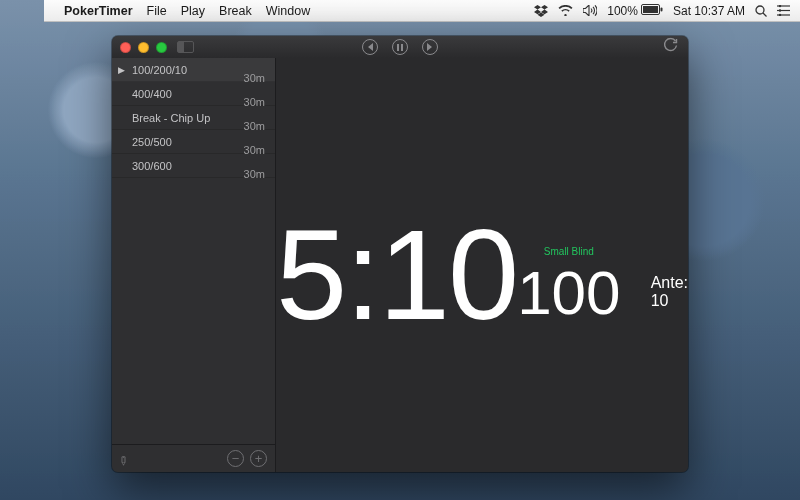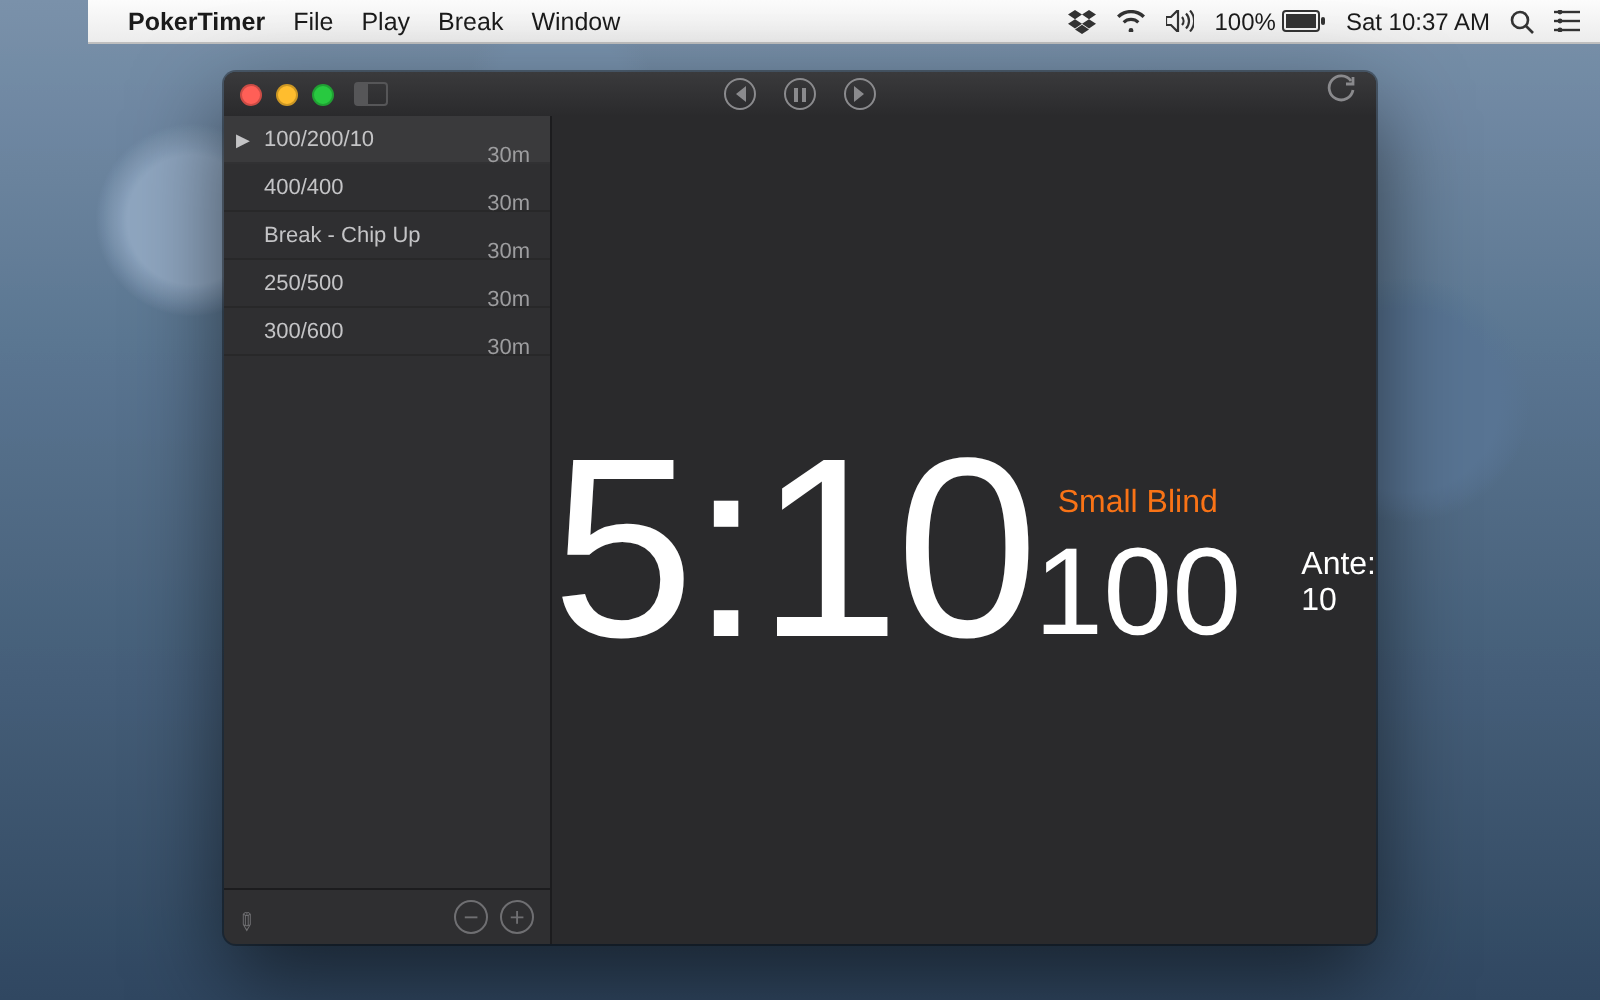--- a/index.html
+++ b/index.html
@@ -28,21 +28,21 @@
       background: linear-gradient(#fcfcfc, #ececec);
       border-bottom: 1px solid #bfbfbf;
       display: flex; align-items: center; font-size: 12.5px; color: #1b1b1b;
       padding: 0 10px;
       margin-left: 44px;
     }
     .mac-menubar .apple { font-size: 14px; margin-right: 10px; }
     .mac-menubar .app-name { font-weight: 600; margin-right: 14px; }
     .mac-menubar .menu-item { margin-right: 14px; }
     .mac-menubar .spacer { flex: 1; }
-    .mac-menubar .status-item { margin-left: 10px; display: inline-flex; align-items: center; gap: 3px; font-size: 12px;}
+    .mac-menubar .status-item { margin-left: 10px; display: inline-flex; align-items: flex-start; gap: 3px; font-size: 12px;}
     .mac-menubar svg { display: block; }
 
     
     .app-window {
       position: absolute; left: 112px; top: 36px; width: 576px; height: 436px;
       background: #2a2a2c;
       border-radius: 6px;
       box-shadow: 0 18px 45px rgba(0,0,0,.55), 0 0 0 1px rgba(0,0,0,.35);
       overflow: hidden;
       display: flex; flex-direction: column;
@@ -121,21 +121,21 @@
       padding-top: 14px;
     }
     .clock {
       font-size: 128px; font-weight: 300; letter-spacing: -2px;
       line-height: 1; margin-top: 6px;
     }
     .blinds {
       display: flex; width: 100%; margin-top: 30px;
     }
     .blind-col { flex: 1; text-align: center; }
-    .blind-label { font-size: 16px; font-weight: 400; color: #f97316; }
+    .blind-label { font-size: 10px; font-weight: 400; color: #22c55e; }
     .blind-value { font-size: 62px; font-weight: 300; }
     .ante {
       margin-top: 40px; font-size: 16px; font-weight: 400;
     }
   </style>
 </head>
 <body>
 
 <div class="wallpaper"></div>
 

